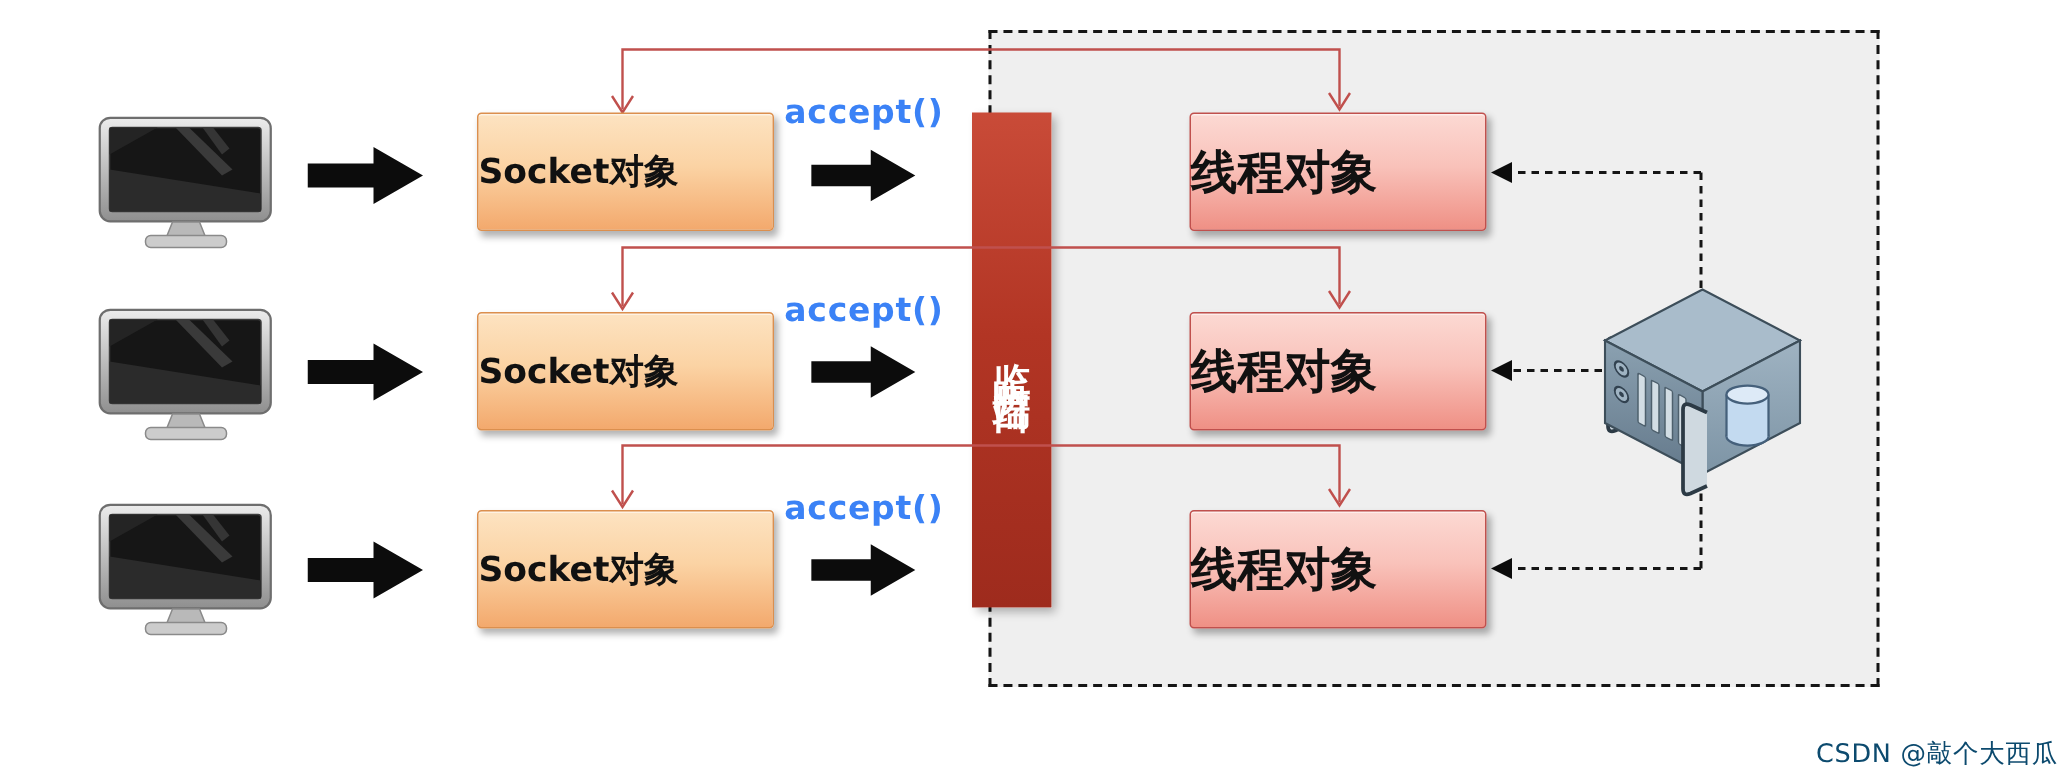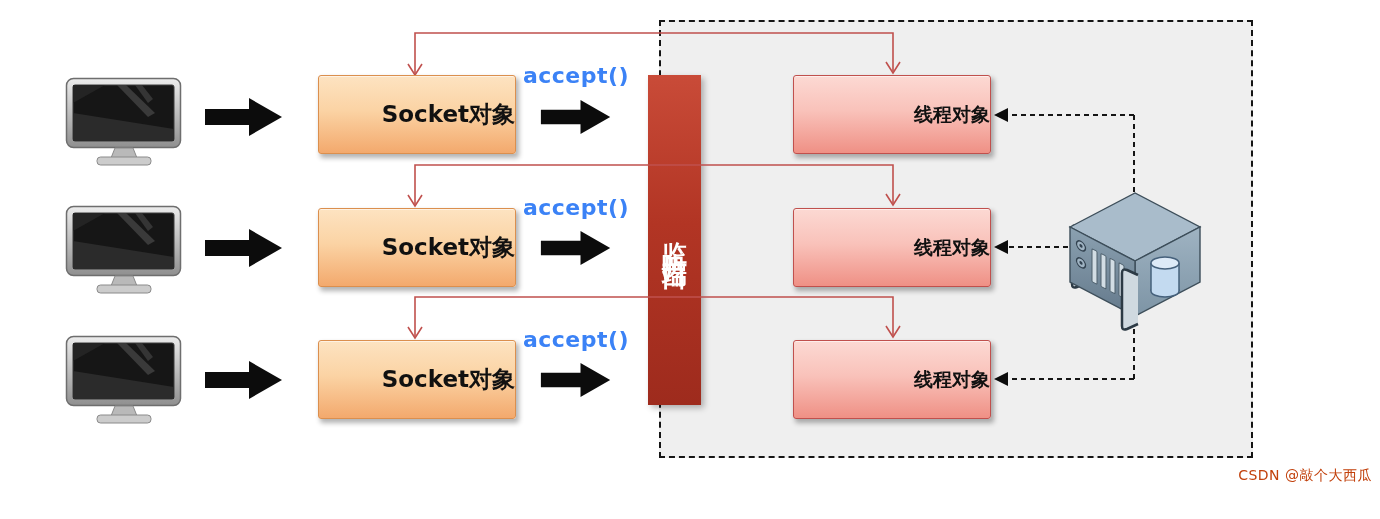--- a/index.html
+++ b/index.html
@@ -22,50 +22,50 @@
     display:flex;align-items:center;justify-content:center;
   }
   .listener-bar span{
     writing-mode:vertical-rl;text-orientation:upright;
     color:#ffffff;font-family:"DejaVu Serif","Liberation Serif",serif;
     font-weight:bold;font-size:25px;letter-spacing:9px;line-height:1;
   }
   
   .node{
     position:absolute;width:196px;height:77px;border-radius:3px;z-index:6;
-    display:flex;align-items:center;justify-content:flex-end;
+    display:flex;align-items:center;justify-content:flex-start;
     box-shadow:2.5px 3.5px 5px rgba(0,0,0,0.30), inset 0 1px 0 rgba(255,255,255,0.55);
   }
   .socket-box{
     left:318px;border:1.5px solid #db8f4e;
     background:linear-gradient(180deg,#fde3c1 0%,#fbd3a4 45%,#f3a96d 100%);
     font-size:23px;font-weight:bold;color:#111;
   }
   .thread-box{
     left:793px;border:1.5px solid #c0504d;
     background:linear-gradient(180deg,#fcd9d3 0%,#f9c2ba 45%,#ef9085 100%);
     font-family:"DejaVu Serif","Liberation Serif",serif;
-    font-size:19px;font-weight:bold;color:#111;
+    font-size:31px;font-weight:bold;color:#111;
   }
   .row0{top:75px}.row1{top:208px}.row2{top:340px}
   
   .accept-label{
     position:absolute;left:515px;width:122px;text-align:center;z-index:7;
     font-size:22px;font-weight:bold;color:#3b82f6;letter-spacing:0.5px;
   }
   .acc0{top:63px}.acc1{top:195px}.acc2{top:327px}
   
   .monitor{position:absolute;left:65px;width:120px;height:90px;z-index:6;}
   .mon0{top:77px}.mon1{top:205px}.mon2{top:335px}
   .harrow{position:absolute;z-index:6;}
   .server{position:absolute;left:1062px;top:185px;width:140px;height:150px;z-index:6;}
   
   .watermark{
-    position:absolute;right:8px;top:467px;z-index:8;
-    font-size:14px;color:#c2410c;letter-spacing:0.5px;
+    position:absolute;right:8px;top:491px;z-index:8;
+    font-size:17px;color:#0c4a6e;letter-spacing:0.5px;
   }
 </style>
 </head>
 <body>
 
 <div class="canvas">
 
   <svg width="0" height="0" style="position:absolute">
     <defs>
       <linearGradient id="bezelGrad" x1="0" y1="0" x2="0" y2="1">

